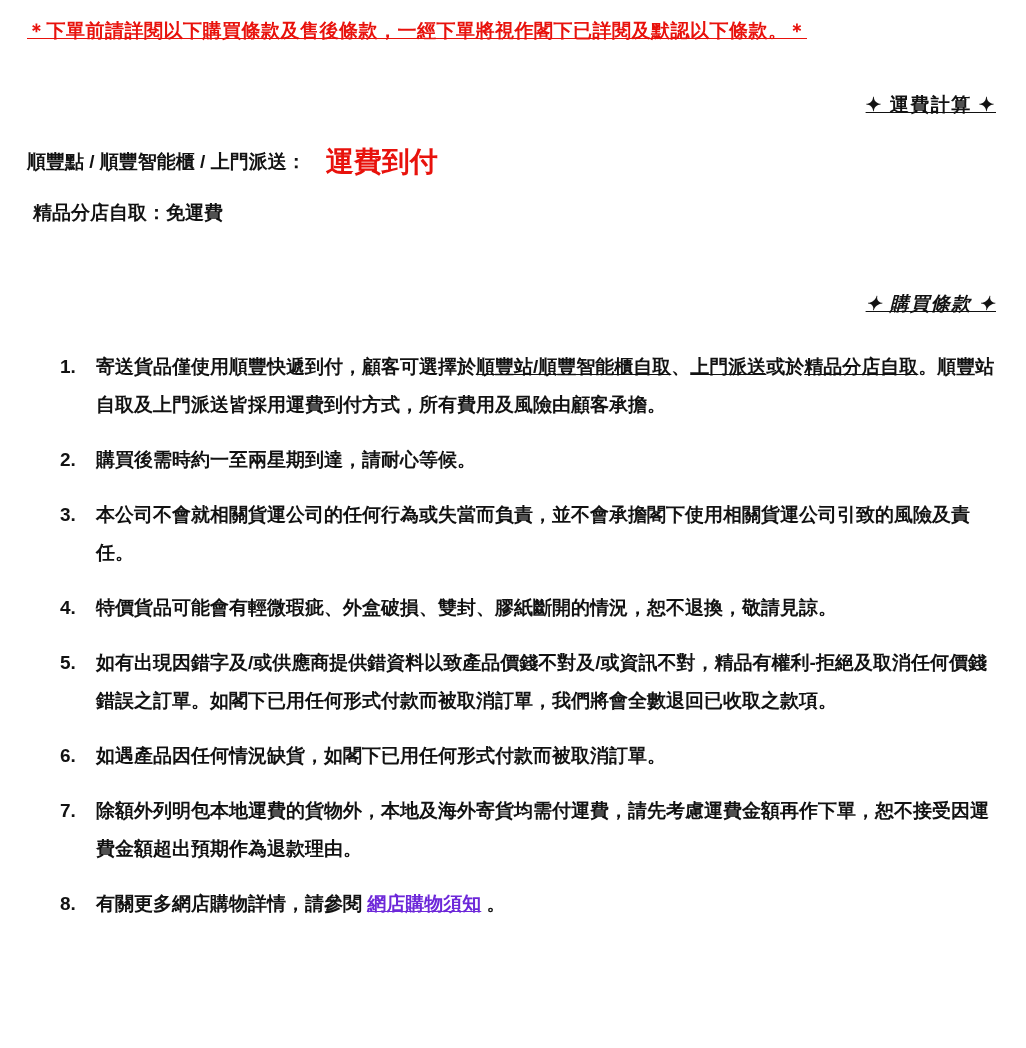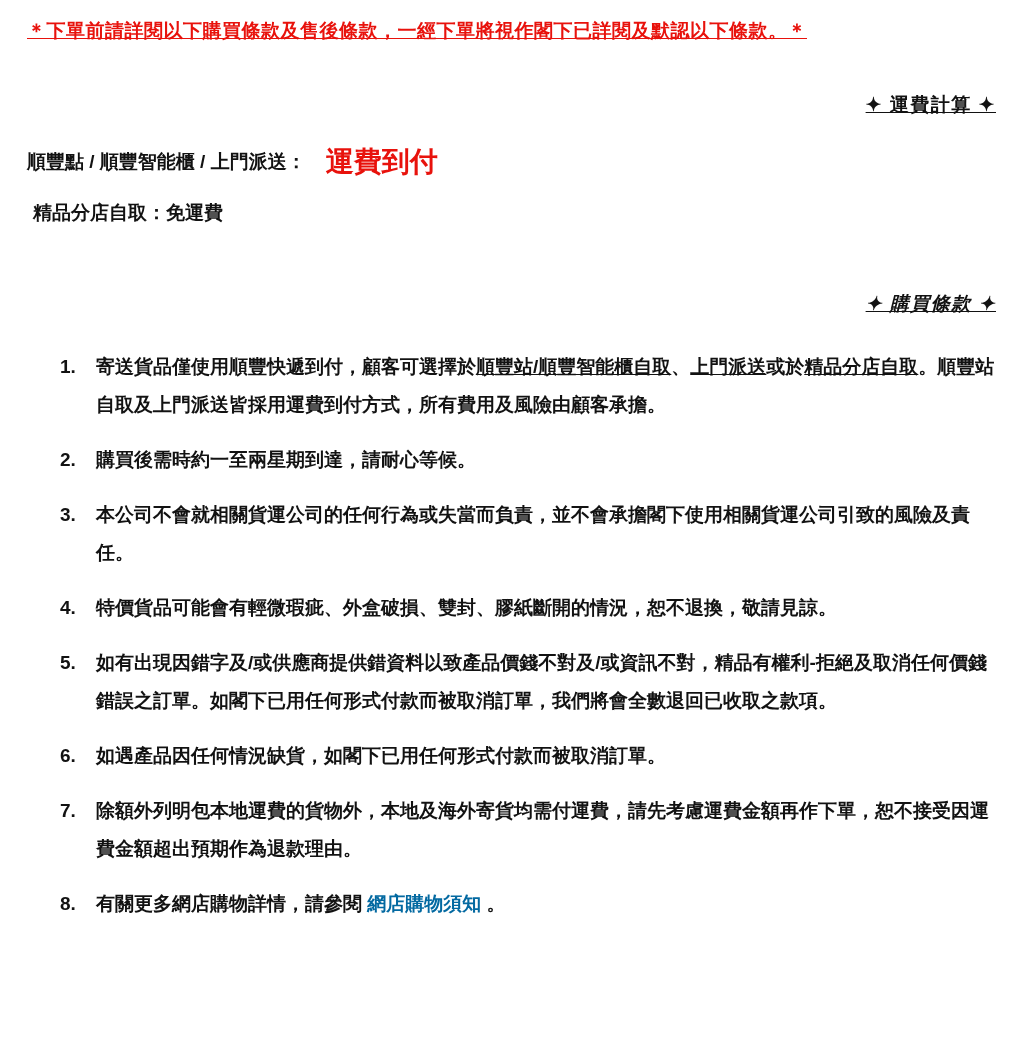--- a/index.html
+++ b/index.html
@@ -60,21 +60,22 @@
     width: 36px;
   }
   .term-body { flex: 1; }
   .u { text-decoration: underline; }
   .warning {
     color: #e8120c;
     margin-top: 12px;
     line-height: 2.0;
   }
   .link {
-    color: #0369a1;
+    color: #6d28d9;
+    text-decoration: underline;
     cursor: pointer;
   }
 </style>
 </head>
 <body>
 
 <div class="notice">＊下單前請詳閱以下購買條款及售後條款，一經下單將視作閣下已詳閱及默認以下條款。＊</div>
 
 <div class="section-heading">✦  運費計算  ✦</div>
 

